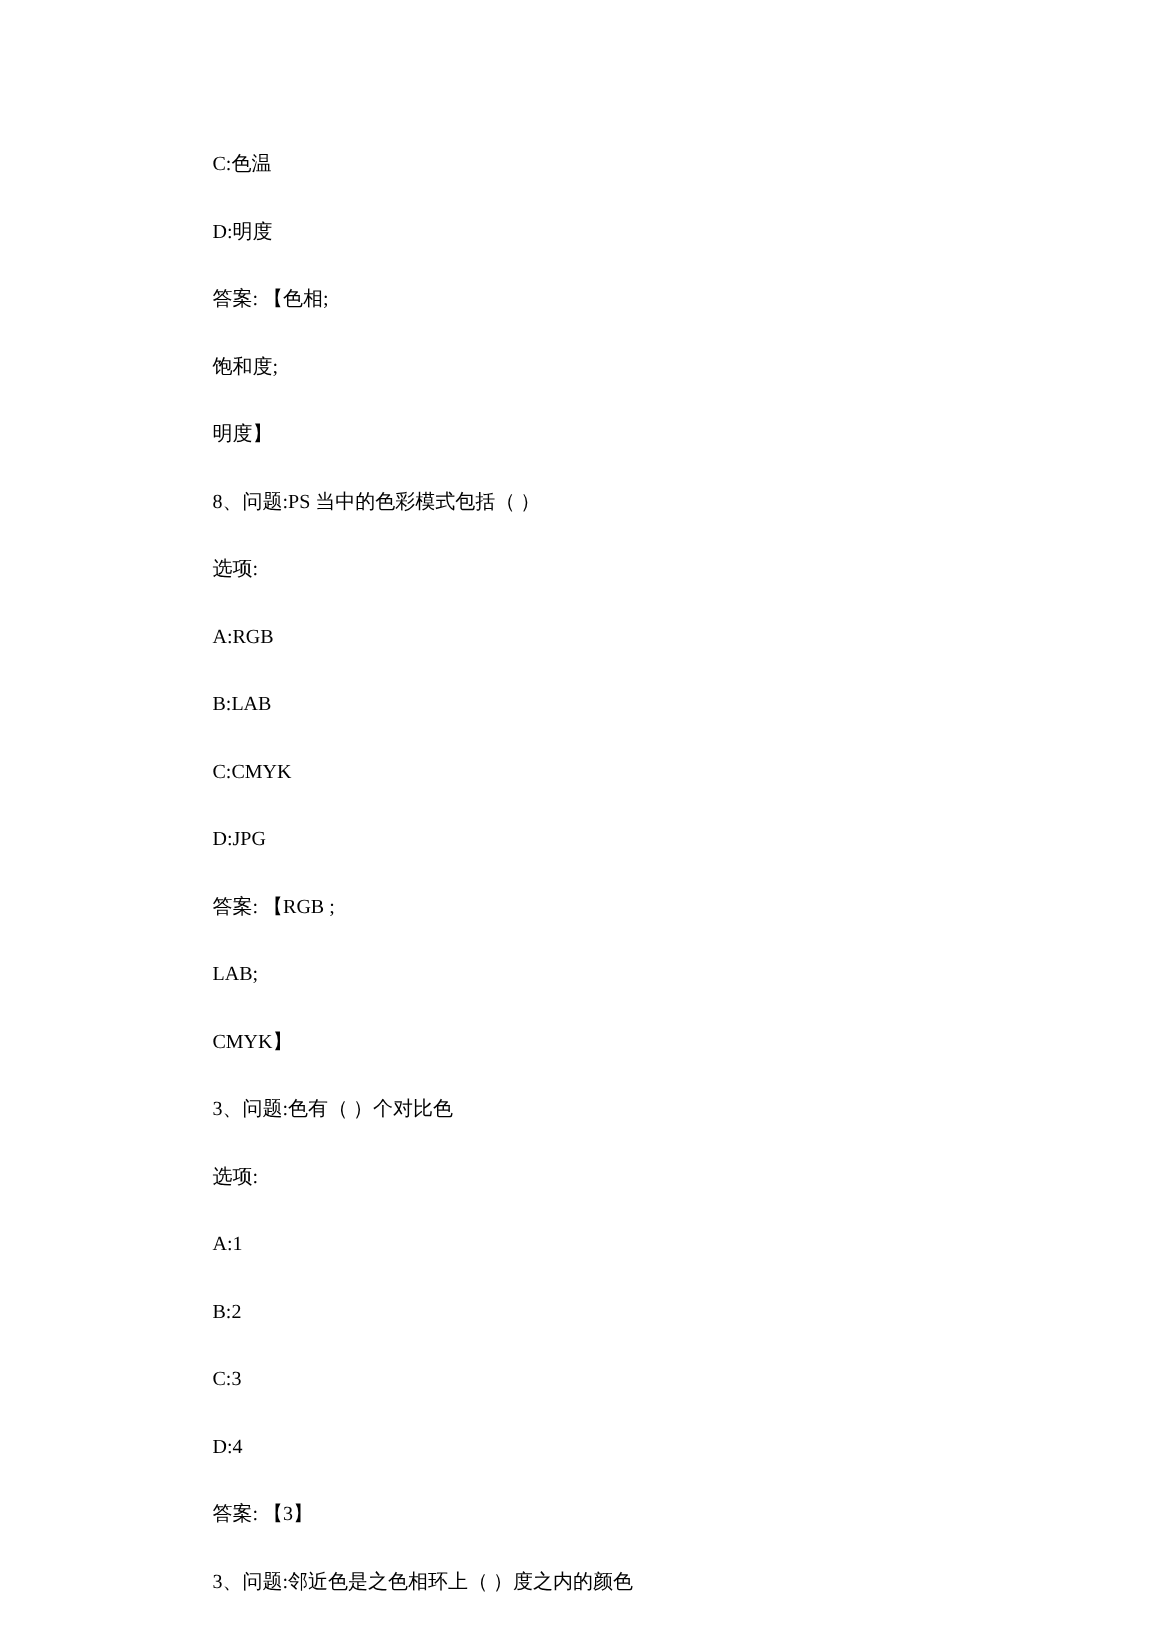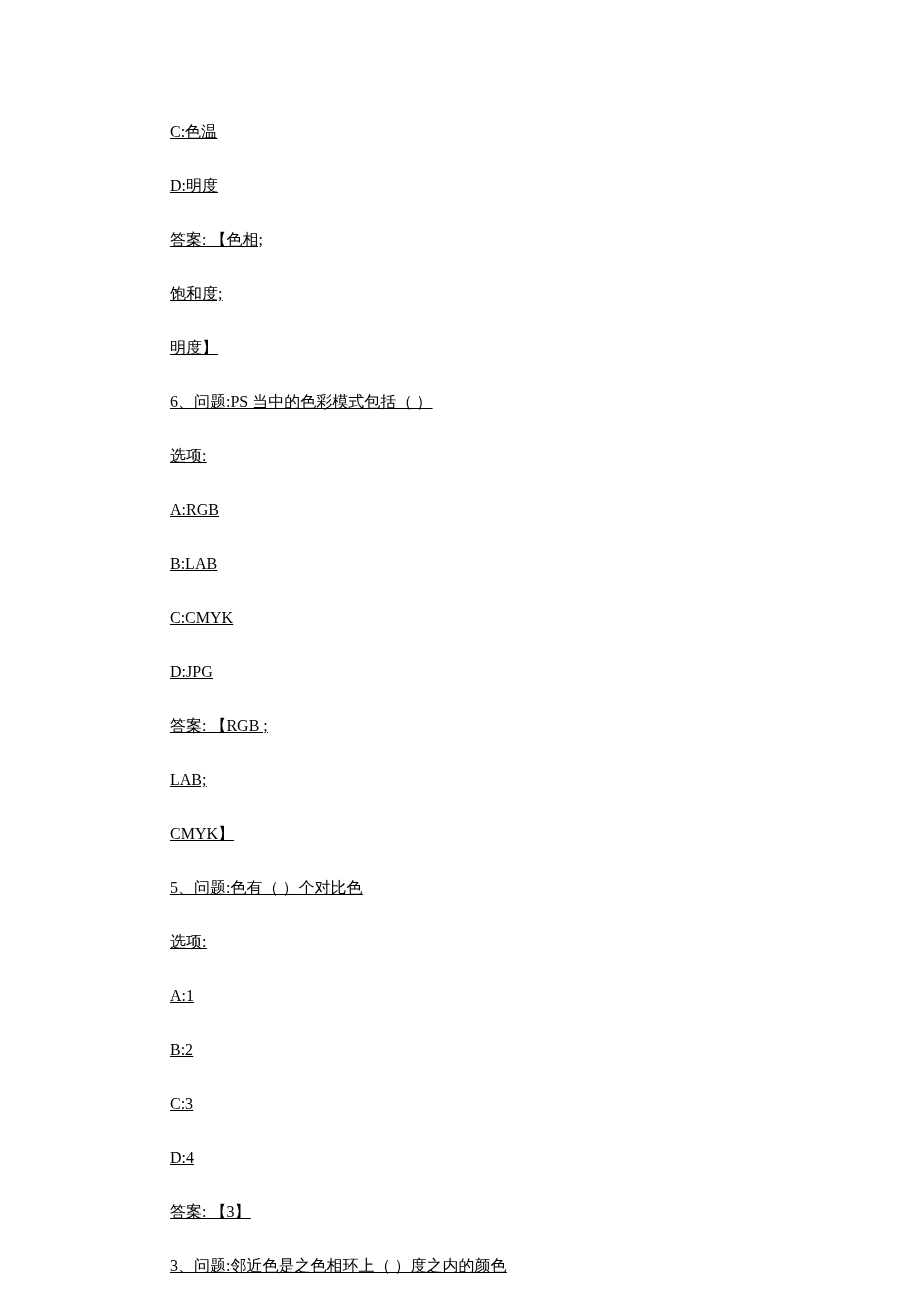--- a/index.html
+++ b/index.html
@@ -1,19 +1,18 @@
 <!DOCTYPE html>
 <html><head>
   <meta charset="utf-8">
   <style>
     * {
       margin: 0;
       padding: 0;
       box-sizing: border-box;
-      text-decoration: underline;
     }
     body {
       background: #ffffff;
       width: 920px;
       height: 1302px;
       font-family: "SimSun", "宋体", serif;
       font-size: 16px;
       color: #000000;
       padding: 120px 170px 100px 170px;
       line-height: 1.5;
@@ -23,29 +22,29 @@
     }
   </style>
 </head>
 <body>
 
 <div class="line">C:色温</div>
 <div class="line">D:明度</div>
 <div class="line">答案:  【色相;</div>
 <div class="line">饱和度;</div>
 <div class="line">明度】</div>
-<div class="line">6、问题:PS 当中的色彩模式包括（  ）</div>
+<div class="line">8、问题:PS 当中的色彩模式包括（  ）</div>
 <div class="line">选项:</div>
 <div class="line">A:RGB</div>
 <div class="line">B:LAB</div>
 <div class="line">C:CMYK</div>
 <div class="line">D:JPG</div>
 <div class="line">答案:  【RGB ;</div>
 <div class="line">LAB;</div>
 <div class="line">CMYK】</div>
-<div class="line">5、问题:色有（  ）个对比色</div>
+<div class="line">3、问题:色有（  ）个对比色</div>
 <div class="line">选项:</div>
 <div class="line">A:1</div>
 <div class="line">B:2</div>
 <div class="line">C:3</div>
 <div class="line">D:4</div>
 <div class="line">答案:  【3】</div>
 <div class="line">3、问题:邻近色是之色相环上（  ）度之内的颜色</div>
 
 </body></html>

